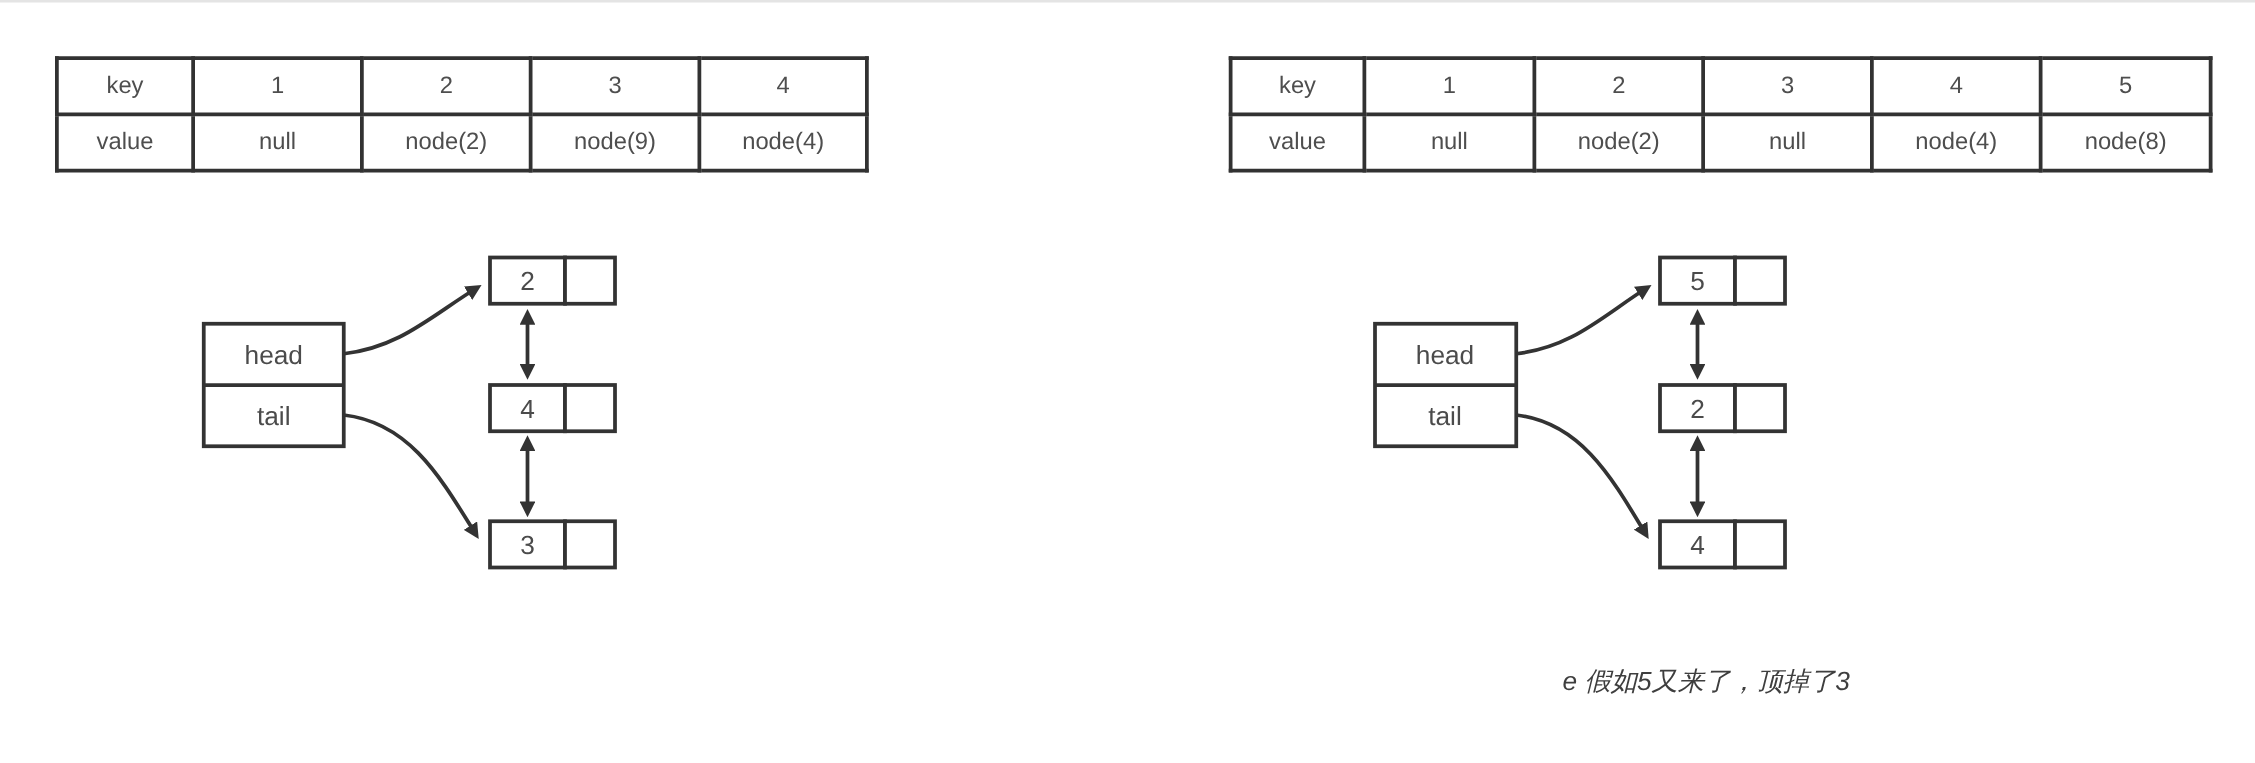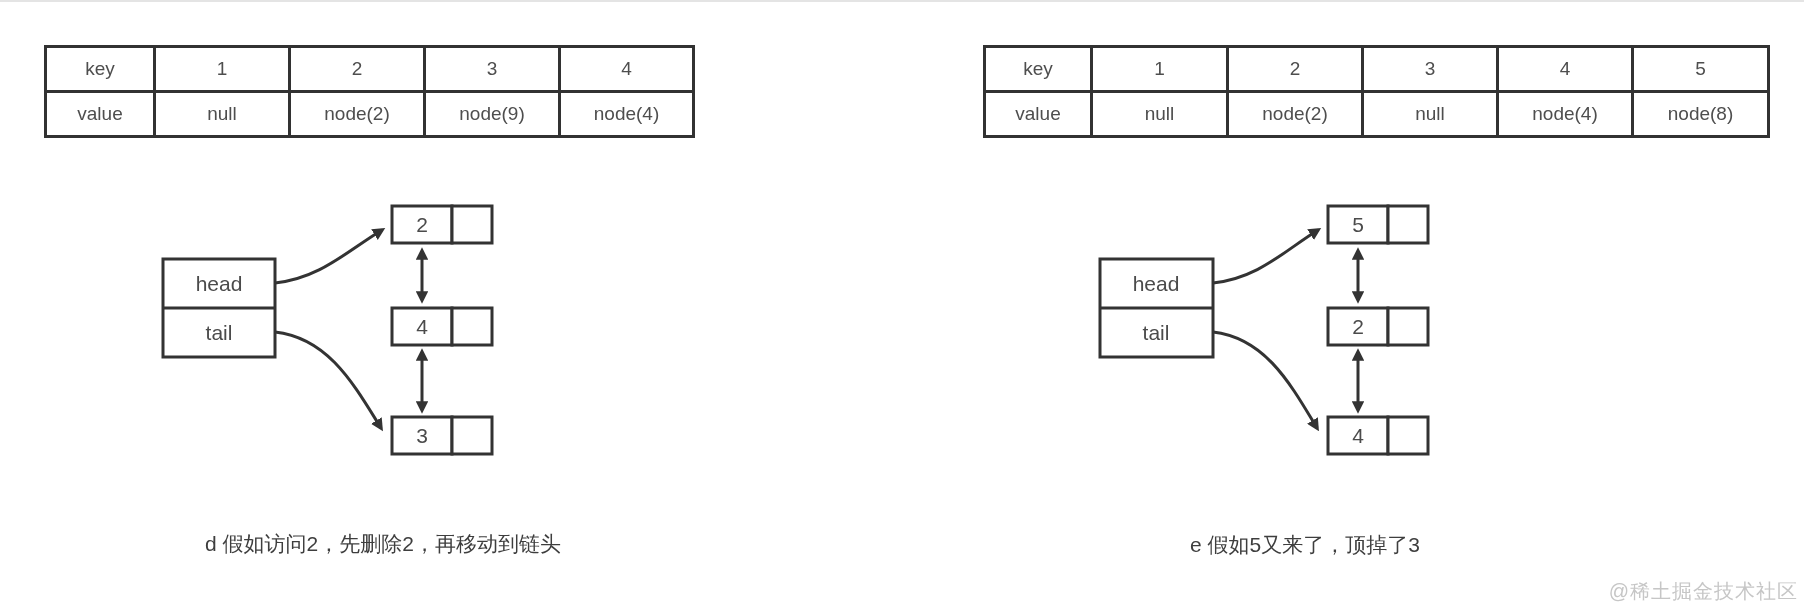--- a/index.html
+++ b/index.html
@@ -64,21 +64,21 @@
   }
   .caption {
     position: absolute;
     width: 440px;
     text-align: center;
     font-size: 21px;
     color: #3e3e3e;
     white-space: nowrap;
   }
   .cap-left  { left: 163px;  top: 530px; }
-  .cap-right { left: 1085px; top: 531px; }
+  .cap-right { left: 1145px; top: 531px; font-style: italic; }
   .watermark {
     position: absolute;
     right: 6px;
     top: 578px;
     font-size: 20px;
     color: #c6c6c6;
     letter-spacing: 1px;
   }
 </style>
 </head>
@@ -138,21 +138,20 @@
     <text x="282" y="263">3</text>
 
     <path class="link" d="M282,71 L282,120" marker-start="url(#ahL)" marker-end="url(#ahL)"></path>
     <path class="link" d="M282,172 L282,230" marker-start="url(#ahL)" marker-end="url(#ahL)"></path>
 
     <path class="link" d="M135,103 C180,98 206,72 242,50" marker-end="url(#ahL)"></path>
 
     <path class="link" d="M135,152 C188,158 213,203 241,248" marker-end="url(#ahL)"></path>
   </svg>
 
-  <div class="caption cap-left">d 假如访问2，先删除2，再移动到链头</div>
 
   <table class="map-table tbl-right">
     <colgroup>
       <col style="width:107px">
         <col style="width:136px">
         <col style="width:135px">
         <col style="width:135px">
         <col style="width:135px">
         <col style="width:136px">
     </colgroup>
@@ -203,14 +202,13 @@
     <path class="link" d="M278,71 L278,120" marker-start="url(#ahR)" marker-end="url(#ahR)"></path>
     <path class="link" d="M278,172 L278,230" marker-start="url(#ahR)" marker-end="url(#ahR)"></path>
 
     <path class="link" d="M133,103 C178,98 203,72 238,50" marker-end="url(#ahR)"></path>
 
     <path class="link" d="M133,152 C185,158 210,203 237,248" marker-end="url(#ahR)"></path>
   </svg>
 
   <div class="caption cap-right">e 假如5又来了，顶掉了3</div>
 
-  <div class="watermark">@稀土掘金技术社区</div>
 </div>
 
 </body></html>

